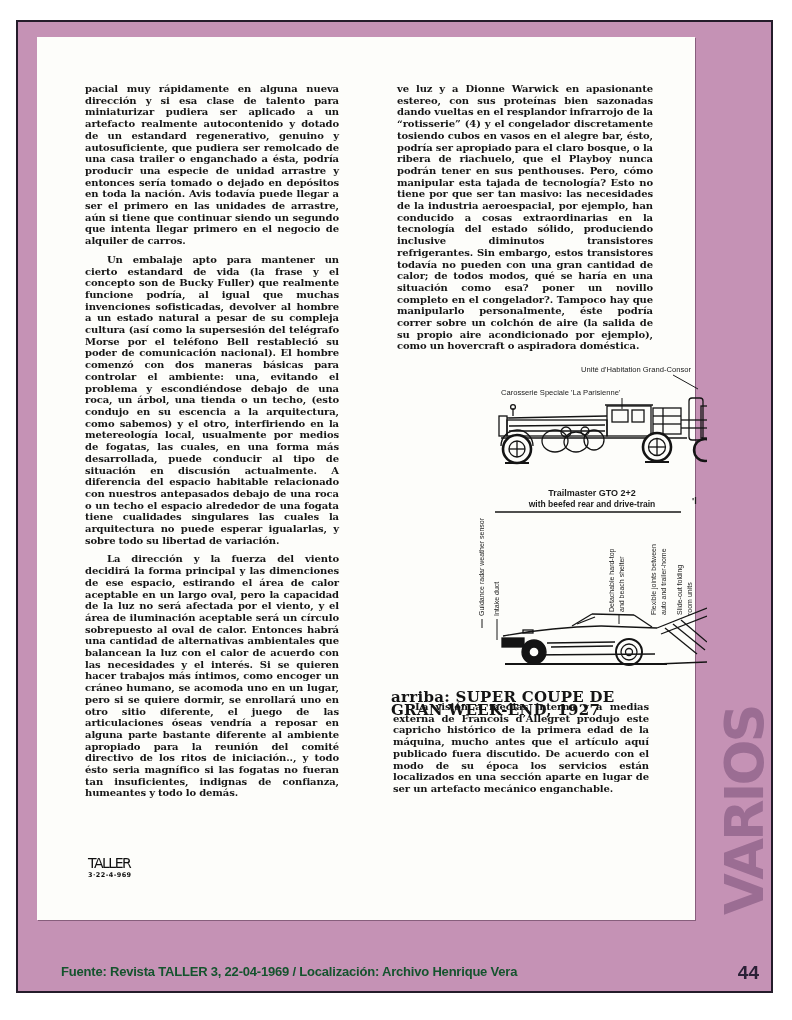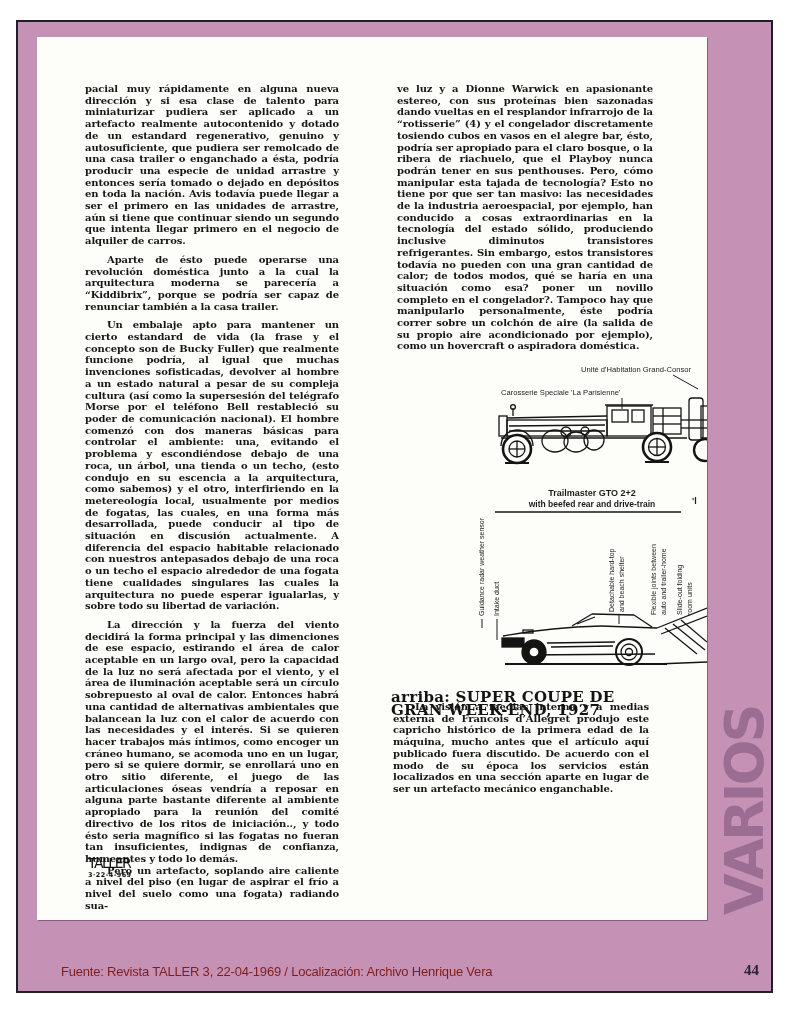--- a/index.html
+++ b/index.html
@@ -8,21 +8,20 @@
     font-family:"DejaVu Serif", serif; overflow:hidden;
   }
   .frame{
     position:absolute;left:16px;top:20px;width:757px;height:973px;
     background:#c592b5;border:2px solid #241c2a;box-sizing:border-box;
   }
   .page{
     position:absolute;left:19px;top:15px;width:658px;height:883px;
     background:#fdfdfa;
     box-shadow:1px 1px 0 rgba(60,30,55,0.45);
-    padding-left:12px;
   }
   .col{position:absolute;}
   .bodytext{
     font-size:10px;line-height:11.7px;font-weight:bold;color:#161616;
     text-align:justify;letter-spacing:-0.1px;word-spacing:-0.2px;
   }
   .bodytext p{margin:0;}
   .bodytext p.ind{text-indent:22px;}
   .bodytext p.gap{margin-top:7px;}
   .col1{left:48px;top:46px;width:254px;}
@@ -47,43 +46,41 @@
     letter-spacing:0.4px;line-height:7px;
   }
   .varios{
     position:absolute;left:700px;top:893px;
     transform:rotate(-90deg);transform-origin:0 0;
     font-family:"DejaVu Sans",sans-serif;font-weight:bold;font-size:54px;
     letter-spacing:-3px;color:#9b6d93;white-space:nowrap;line-height:54px;
   }
   .footer-source{
     position:absolute;left:19px;top:942px;
-    font-family:"Liberation Sans",sans-serif;font-size:13px;font-weight:400;
-    color:#7f1d1d;letter-spacing:-0.2px;padding-left:24px;
+    font-family:"Liberation Sans",sans-serif;font-size:13px;font-weight:700;
+    color:#14532d;letter-spacing:-0.2px;padding-left:24px;
   }
   .footer-page{
     position:absolute;right:12px;top:940px;
-    font-family:Liberation Serif, serif;font-size:15px;font-weight:bold;
+    font-family:Liberation Sans, sans-serif;font-size:19px;font-weight:bold;
     color:#2b2137;
   }
   svg text{font-family:"Liberation Sans",sans-serif;fill:#1b1b1b;}
   .figtitle{font-weight:bold;}
 </style>
 </head>
 <body>
 
 <div class="frame">
   <div class="page">
 
     <div class="col col1 bodytext">
       <p>pacial muy rápidamente en alguna nueva dirección y si esa clase de talento para miniaturizar pudiera ser aplicado a un artefacto realmente autocontenido y dotado de un estandard regenerativo, genuino y autosuficiente, que pudiera ser remolcado de una casa trailer o enganchado a ésta, podría producir una especie de unidad arrastre y entonces sería tomado o dejado en depósitos en toda la nación. Avis todavía puede llegar a ser el primero en las unidades de arrastre, aún si tiene que continuar siendo un segundo que intenta llegar primero en el negocio de alquiler de carros.</p>
-      <p class="ind gap">Aparte de ésto puede operarse una revolución doméstica junto a la cual la arquitectura moderna se parecería a “Kiddibrix”, porque se podría ser capaz de renunciar también a la casa trailer.</p>
       <p class="ind gap">Un embalaje apto para mantener un cierto estandard de vida (la frase y el concepto son de Bucky Fuller) que realmente funcione podría, al igual que muchas invenciones sofisticadas, devolver al hombre a un estado natural a pesar de su compleja cultura (así como la supersesión del telégrafo Morse por el teléfono Bell restableció su poder de comunicación nacional). El hombre comenzó con dos maneras básicas para controlar el ambiente: una, evitando el problema y escondiéndose debajo de una roca, un árbol, una tienda o un techo, (esto condujo en su escencia a la arquitectura, como sabemos) y el otro, interfiriendo en la metereología local, usualmente por medios de fogatas, las cuales, en una forma más desarrollada, puede conducir al tipo de situación en discusión actualmente. A diferencia del espacio habitable relacionado con nuestros antepasados debajo de una roca o un techo el espacio alrededor de una fogata tiene cualidades singulares las cuales la arquitectura no puede esperar igualarlas, y sobre todo su libertad de variación.</p>
       <p class="ind gap">La dirección y la fuerza del viento decidirá la forma principal y las dimenciones de ese espacio, estirando el área de calor aceptable en un largo oval, pero la capacidad de la luz no será afectada por el viento, y el área de iluminación aceptable será un círculo sobrepuesto al oval de calor. Entonces habrá una cantidad de alternativas ambientales que balancean la luz con el calor de acuerdo con las necesidades y el interés. Si se quieren hacer trabajos más íntimos, como encoger un cráneo humano, se acomoda uno en un lugar, pero si se quiere dormir, se enrollará uno en otro sitio diferente, el juego de las articulaciones óseas vendría a reposar en alguna parte bastante diferente al ambiente apropiado para la reunión del comité directivo de los ritos de iniciación.., y todo ésto seria magnífico si las fogatas no fueran tan insuficientes, indignas de confianza, humeantes y todo lo demás.</p>
-      <p class="ind">Pero un artefacto, soplando aire caliente a nivel del piso (en lugar de aspirar el frío a nivel del suelo como una fogata) radiando sua-</p>
     </div>
 
     <div class="col col2top bodytext">
       <p>ve luz y a Dionne Warwick en apasionante estereo, con sus proteínas bien sazonadas dando vueltas en el resplandor infrarrojo de la “rotisserie” (4) y el congelador discretamente tosiendo cubos en vasos en el alegre bar, ésto, podría ser apropiado para el claro bosque, o la ribera de riachuelo, que el Playboy nunca podrán tener en sus penthouses. Pero, cómo manipular esta tajada de tecnología? Esto no tiene por que ser tan masivo: las necesidades de la industria aeroespacial, por ejemplo, han conducido a cosas extraordinarias en la tecnología del estado sólido, produciendo inclusive diminutos transistores refrigerantes. Sin embargo, estos transistores todavía no pueden con una gran cantidad de calor; de todos modos, qué se haría en una situación como esa? poner un novillo completo en el congelador?. Tampoco hay que manipularlo personalmente, éste podría correr sobre un colchón de aire (la salida de su propio aire acondicionado por ejemplo), como un hovercraft o aspiradora doméstica.</p>
     </div>
 
     <div class="figure">
       <svg width="302" height="312" viewBox="0 0 302 312">
 
         <text x="176" y="10" font-size="7.6">Unité d'Habitation Grand-Consor</text>

